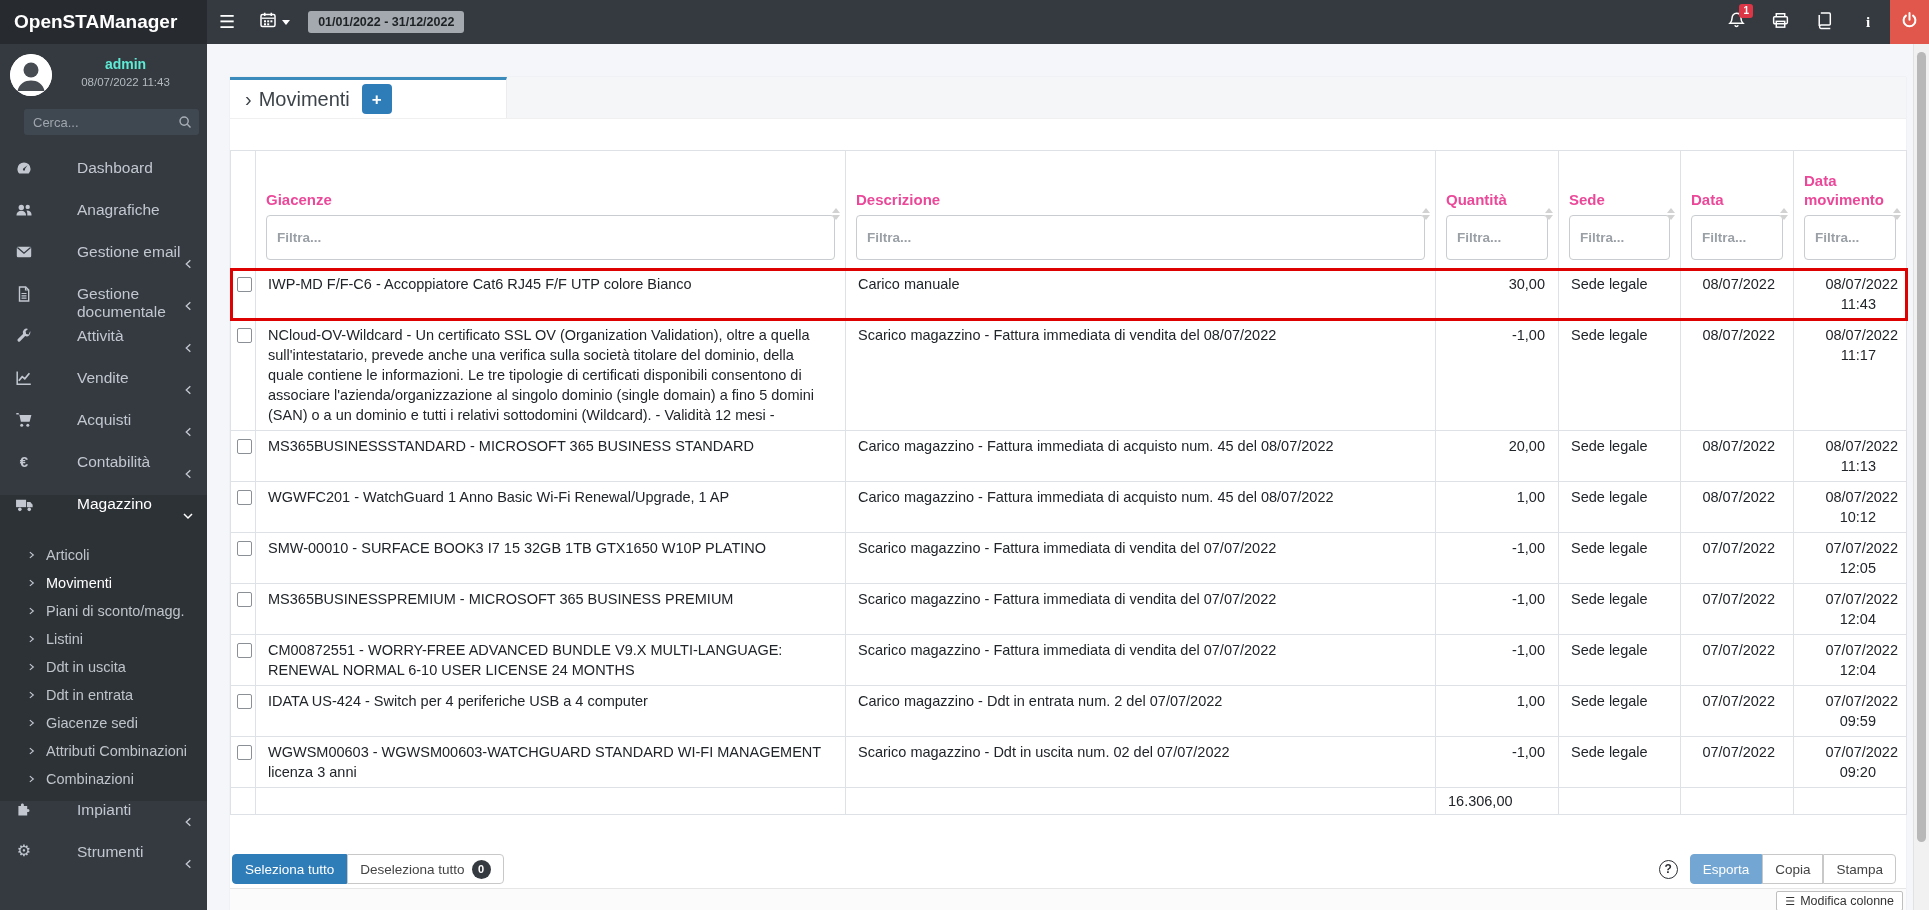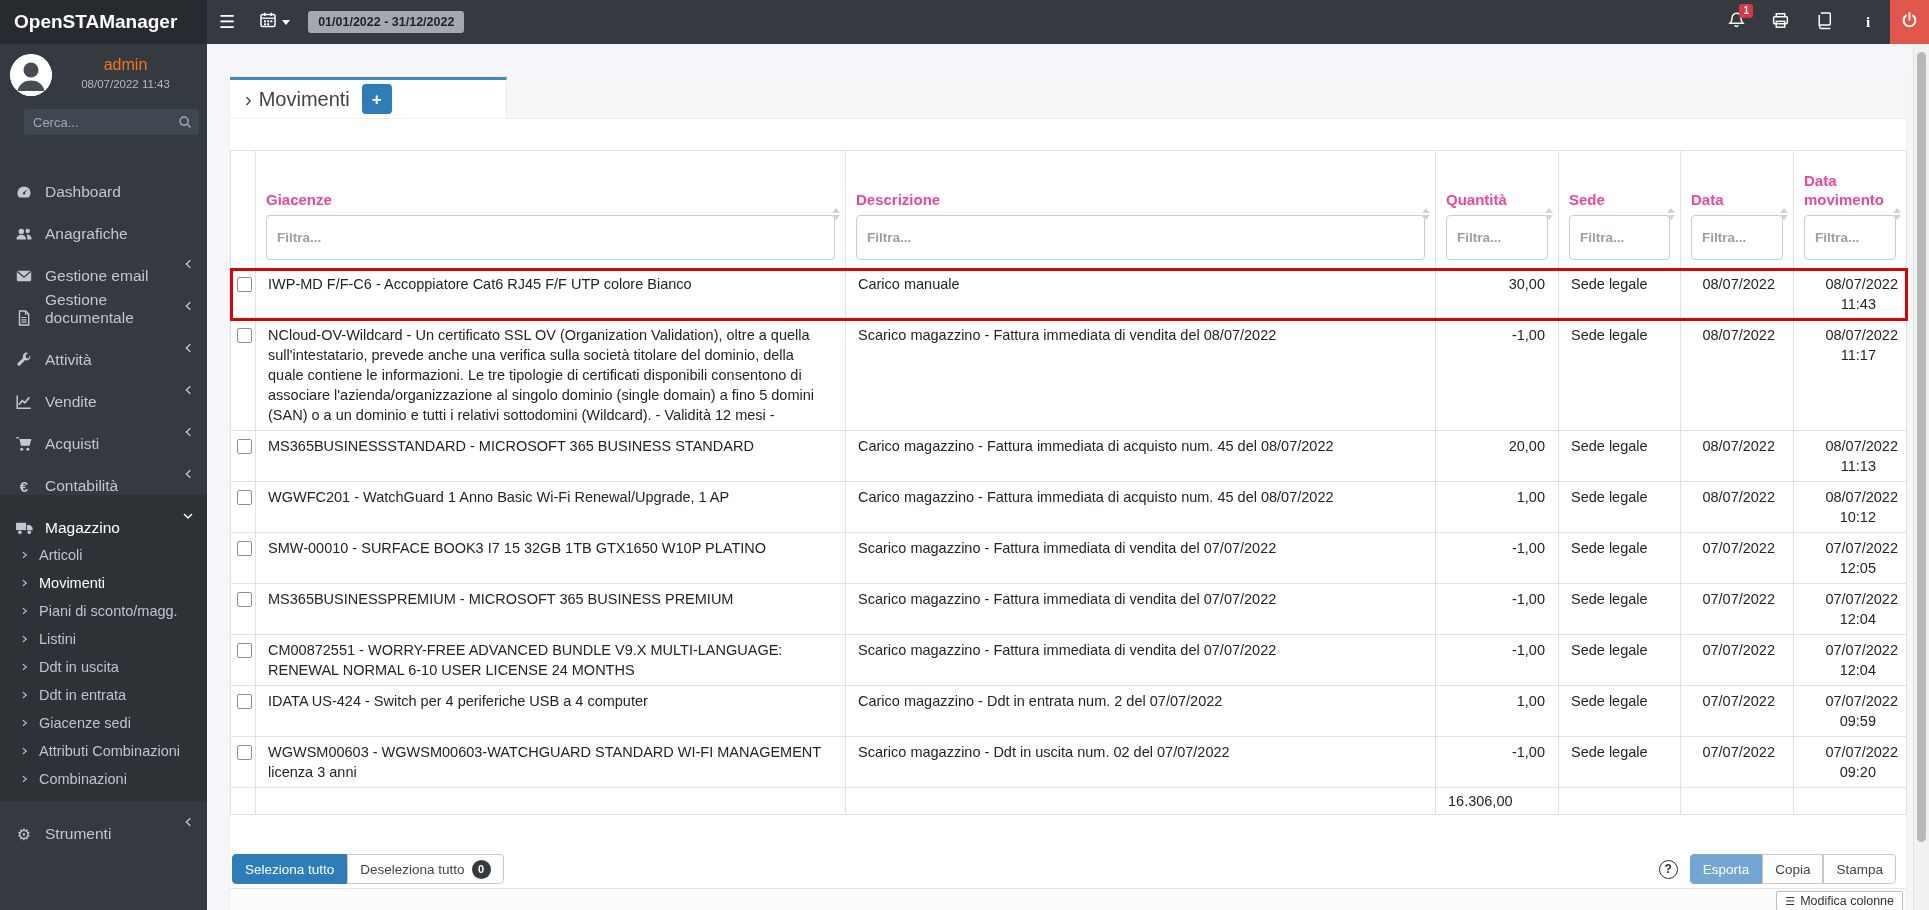--- a/index.html
+++ b/index.html
@@ -17,34 +17,34 @@
   .icon-btn{position:relative;background:none;border:none;display:flex;align-items:center;justify-content:center;width:44px;cursor:pointer;}
   .noti-badge{position:absolute;top:4px;right:5px;background:#dc3545;color:#fff;font-size:10px;font-weight:700;line-height:1;padding:2px 4px;border-radius:3px;}
   .power-wrap{width:39px;background:#e2574b;display:flex;align-items:center;justify-content:center;border:none;cursor:pointer;}
   .info-i{color:#fff;font-weight:800;font-size:15px;font-family:"Liberation Serif",serif;}
 
   
   #sidebar{position:absolute;left:0;top:44px;width:207px;bottom:0;background:#343a40;overflow:hidden;}
   .user-panel{display:flex;align-items:flex-start;padding:10px 8px 0 10px;}
   .avatar{width:42px;height:42px;border-radius:50%;background:#fff;flex:0 0 auto;overflow:hidden;}
   .user-meta{flex:1;text-align:center;padding-top:2px;}
-  .user-name{color:#f97316;font-weight:400;font-size:16px;}
+  .user-name{color:#5eead4;font-weight:700;font-size:14px;}
   .user-date{color:#b4bac0;font-size:11.5px;margin-top:4px;}
   .side-search{position:relative;margin:13px 8px 0 24px;}
   .side-search input{width:100%;box-sizing:border-box;height:26px;background:#3f4750;border:none;border-radius:3px;color:#c2c7d0;font-size:13px;padding:0 26px 0 9px;font-family:inherit;}
   .side-search input::placeholder{color:#a0a6ad;}
   .side-search .mag{position:absolute;right:6px;top:5px;}
   #nav{margin-top:24px;}
-  .nav-item{height:42px;display:flex;align-items:flex-end;color:#c2c7d0;font-size:15.5px;padding:0 14px;cursor:pointer;position:relative;}
+  .nav-item{height:42px;display:flex;align-items:flex-start;color:#c2c7d0;font-size:15.5px;padding:0 14px;cursor:pointer;position:relative;gap:32px;}
   .nav-item .nico{width:20px;margin-right:11px;display:flex;justify-content:center;flex:0 0 auto;font-size:15px;color:#c2c7d0;}
   .nav-item .chev{position:absolute;right:13px;top:50%;transform:translateY(-50%);display:flex;}
   .nav-open-wrap{background:#2d3237;}
   .nav-open-wrap > .nav-item{color:#fff;}
   .submenu{padding:4px 0 8px 0;}
-  .sub-item{height:28px;display:flex;align-items:center;color:#bfc4cb;font-size:14.5px;padding-left:20px;cursor:pointer;}
+  .sub-item{height:28px;display:flex;align-items:center;color:#bfc4cb;font-size:14.5px;padding-left:27px;cursor:pointer;}
   .sub-item .smark{margin-right:10px;display:flex;}
   .sub-item.active{color:#fff;}
 
   
   #page{position:absolute;left:207px;top:44px;right:0;bottom:0;background:#f4f6f9;}
   #card{position:absolute;left:23px;top:33px;width:1676px;height:833px;background:#fff;box-shadow:0 0 1px rgba(0,0,0,.12);}
   .tabs-row{position:relative;height:41px;background:#f5f6f7;border-bottom:1px solid #f0f0f0;}
   .tab-active{position:absolute;left:0;top:0;width:277px;height:41px;background:#fff;border-top:3px solid #3b8bbd;border-right:1px solid #ececec;box-sizing:border-box;display:flex;align-items:center;padding-left:15px;}
   .tab-prefix{font-size:20px;color:#3d4449;margin-right:7px;}
   .tab-label{font-size:20px;color:#3d4449;}
@@ -371,20 +371,33 @@
             </div>
             <div class="sub-item">
               <span class="smark">
                 <svg width="9" height="10" viewBox="0 0 10 12">
                   <path d="M3 2.5 7.2 6 3 9.5" fill="none" stroke="#c2c7d0" stroke-width="1.4"></path>
                 </svg>
               </span>
               <span>Combinazioni</span>
             </div>
           </div>
+        </div>
+        <div class="nav-item">
+          <span class="nico">
+            <svg width="18" height="18" viewBox="0 0 18 18" fill="#c2c7d0">
+              <path d="M7.4 2.6c.9 0 1.5.7 1.5 1.5l-.1.8h3.4v3.3l.8-.1a1.5 1.5 0 1 1 0 3l-.8-.1v3.4H3.4V5l2.6-.1-.1-.8c0-.8.6-1.5 1.5-1.5z"></path>
+            </svg>
+          </span>
+          <span>Impianti</span>
+          <span class="chev">
+            <svg width="11" height="11" viewBox="0 0 12 12">
+              <path d="M8 2 3.6 6 8 10" fill="none" stroke="#c2c7d0" stroke-width="1.5"></path>
+            </svg>
+          </span>
         </div>
         <div class="nav-item">
           <span class="nico">
             <span style="font-size:16px;color:#c2c7d0;line-height:1;">⚙</span>
           </span>
           <span>Strumenti</span>
           <span class="chev">
             <svg width="11" height="11" viewBox="0 0 12 12">
               <path d="M8 2 3.6 6 8 10" fill="none" stroke="#c2c7d0" stroke-width="1.5"></path>
             </svg>

